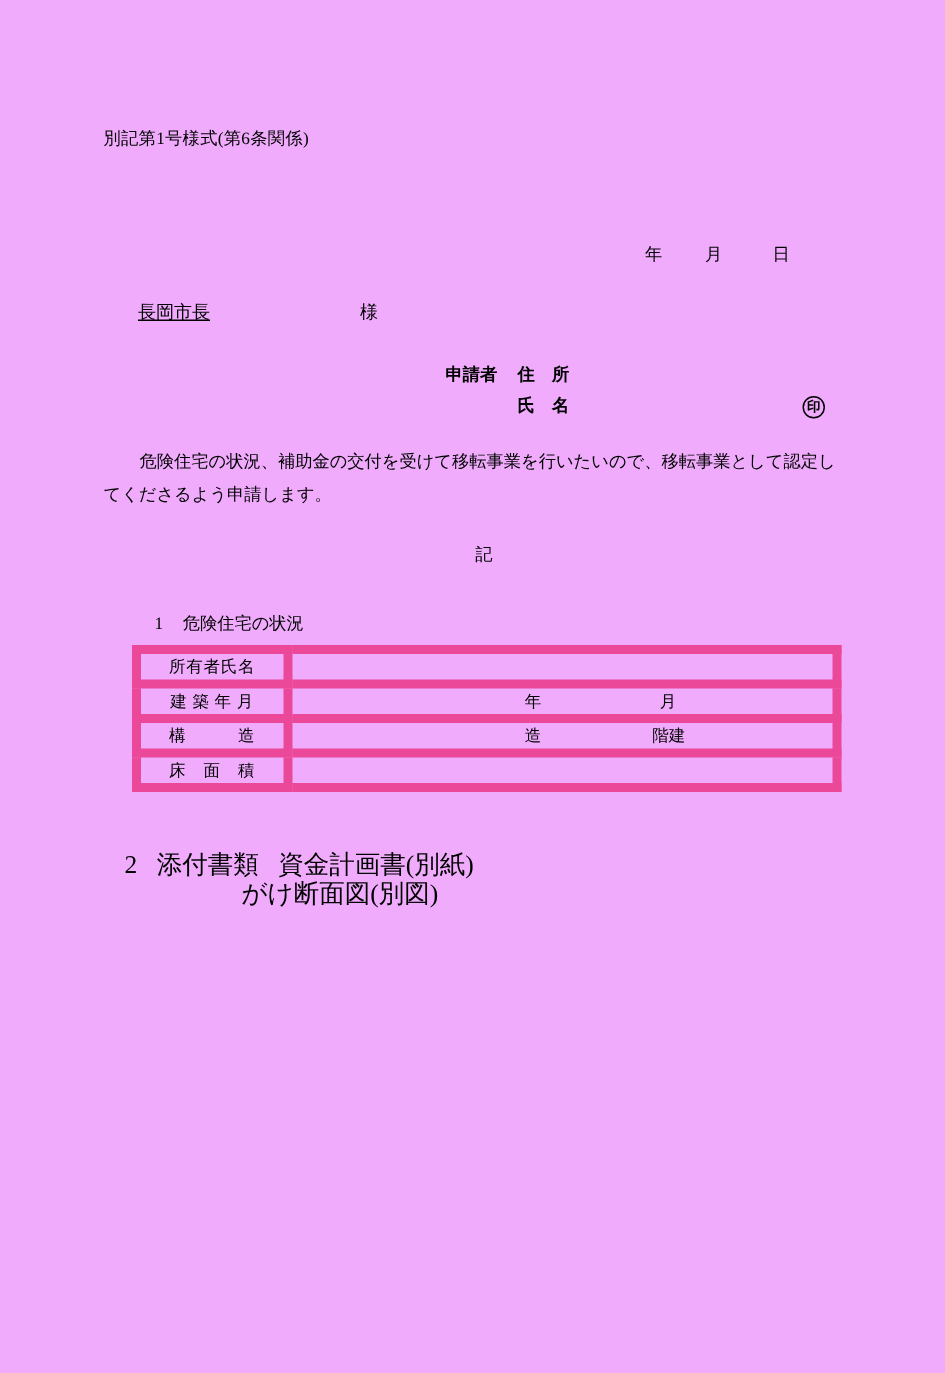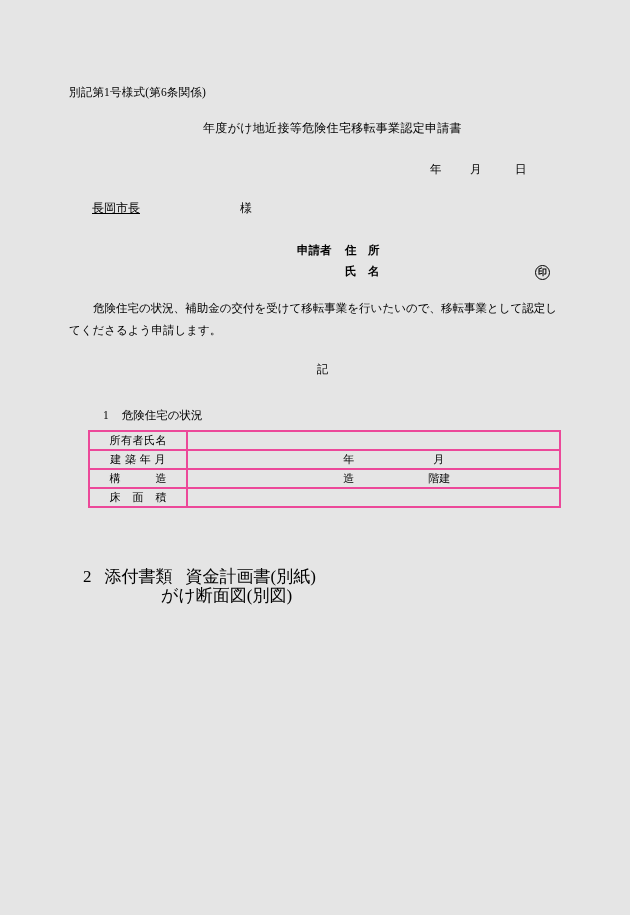--- a/index.html
+++ b/index.html
@@ -15,21 +15,21 @@
     color: #000000;
     font-size: 11px;
     overflow: hidden;
   }
   .page {
     position: absolute;
     left: 0;
     top: 0;
     width: 630px;
     height: 915px;
-    background: #e5e5e5;
+    background: #f0abfc;
   }
   .form-no {
     position: absolute;
     left: 69px;
     top: 85px;
     font-size: 11.5px;
     letter-spacing: 0.2px;
   }
   .doc-title {
     position: absolute;
@@ -124,21 +124,21 @@
   .section1 .num { margin-right: 13px; }
   table.status {
     position: absolute;
     left: 88px;
     top: 430px;
     width: 473px;
     border-collapse: collapse;
     font-size: 11px;
   }
   table.status td {
-    border: 2px solid #ec4899;
+    border: 6px solid #ec4899;
     height: 17px;
     padding: 0;
   }
   td.label {
     width: 97px;
     text-align: center;
     letter-spacing: 0.5px;
   }
   td.value {
     width: 376px;
@@ -165,21 +165,20 @@
     margin-left: 78px;
   }
 </style>
 </head>
 <body>
 
 <div class="page">
 
   <div class="form-no">別記第1号様式(第6条関係)</div>
 
-  <div class="doc-title">年度がけ地近接等危険住宅移転事業認定申請書</div>
 
   <div class="date-line">
     <span class="date-year">年</span><span class="date-month">月</span><span class="date-day">日</span>
   </div>
 
   <div class="addressee">
     <span>長岡市長</span><span class="sama">様</span>
   </div>
 
   <div class="applicant-block">

